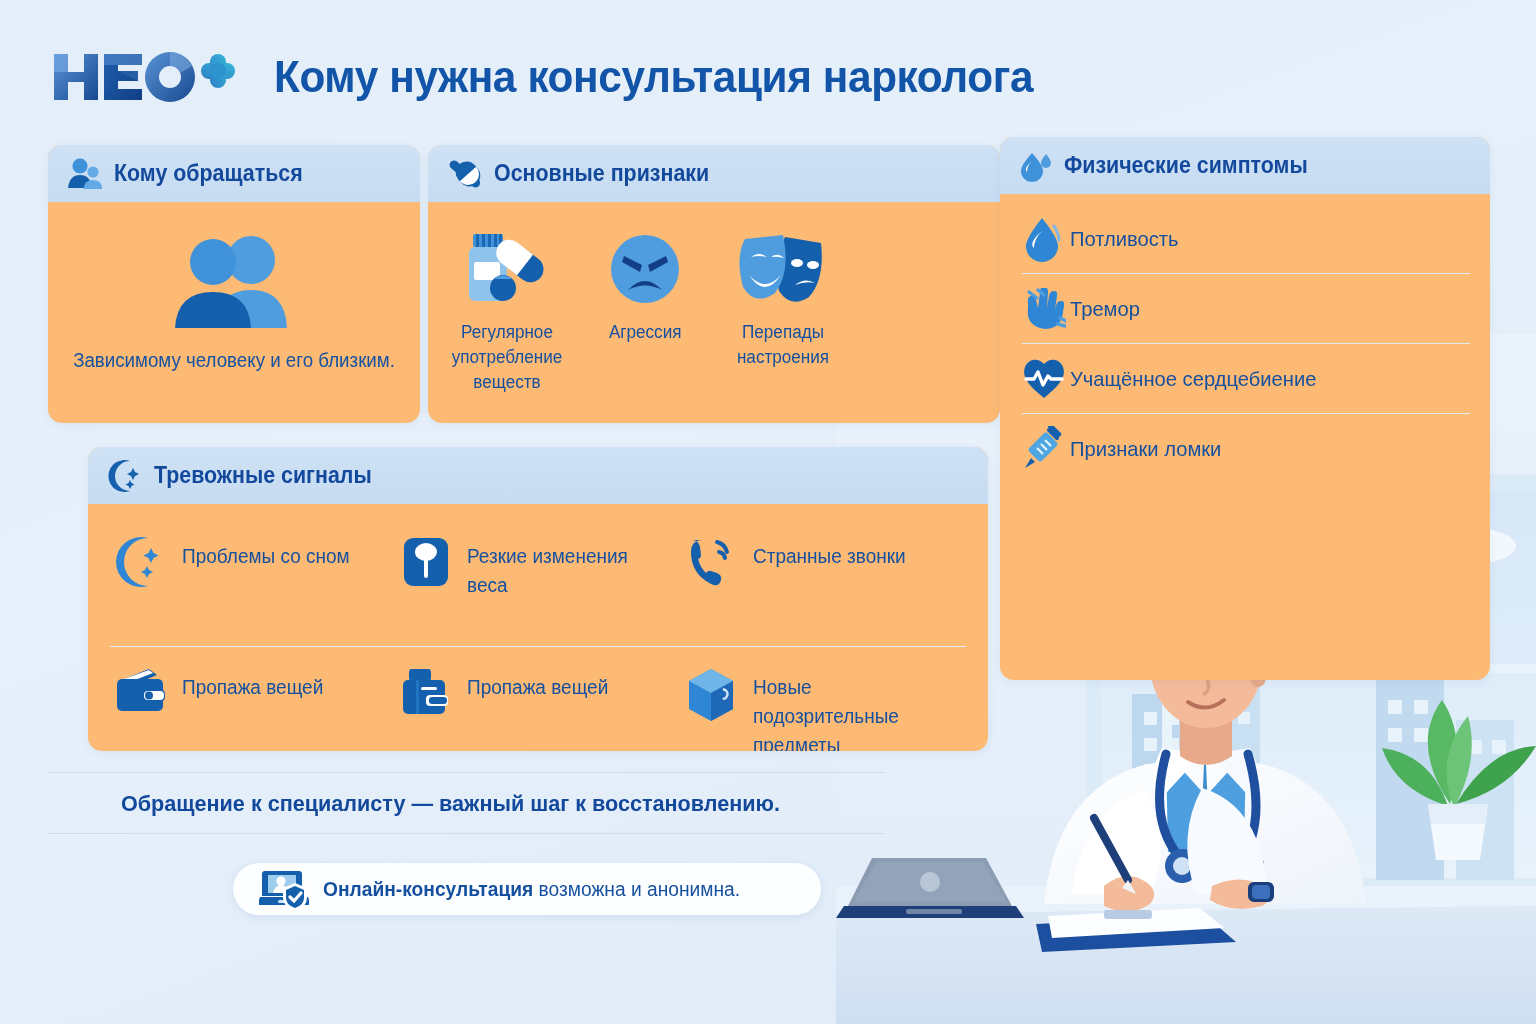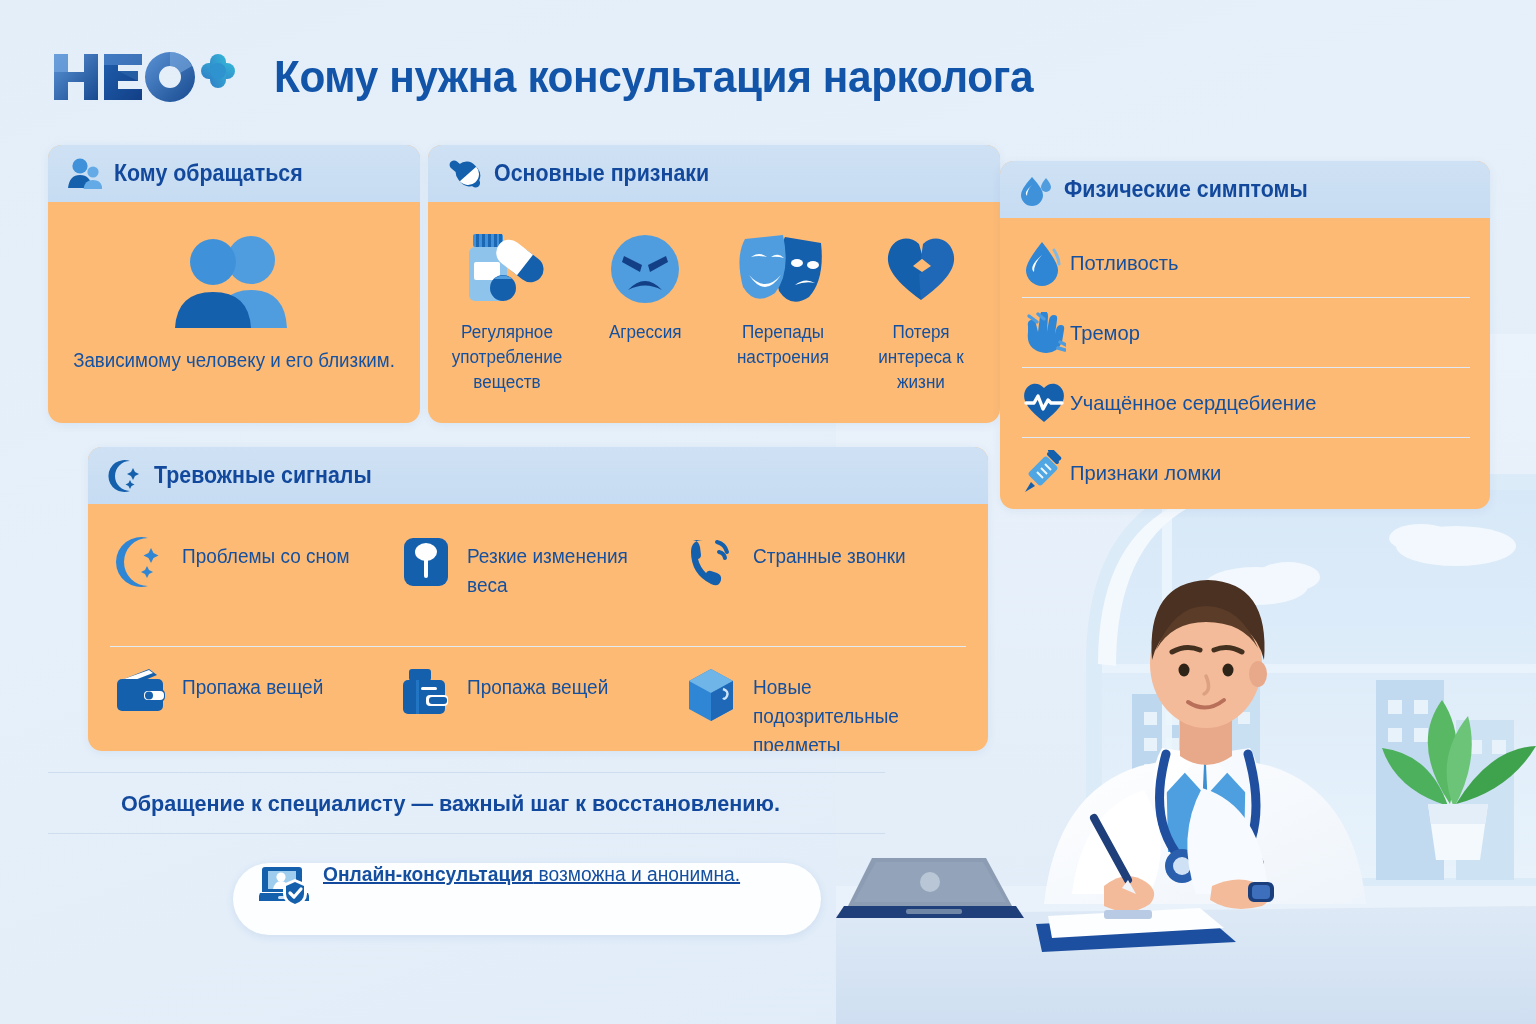--- a/index.html
+++ b/index.html
@@ -89,21 +89,21 @@
   .sign .lbl {
     margin-top: 10px;
     text-align: center;
     font-size: 18px;
     line-height: 1.38;
     color: #14509f;
     transform: scaleX(0.95);
   }
 
   
-  #card-physical { left: 1000px; top: 161px; width: 490px; height: 348px; }
+  #card-physical { left: 1000px; top: 137px; width: 490px; height: 543px; }
   #card-physical .card-body { padding: 10px 20px 14px 22px; }
   .prow {
     display: flex; align-items: center; gap: 4px;
     min-height: 70px;
     border-bottom: 1px solid #e0e9f4;
   }
   .prow:last-child { border-bottom: none; }
   .prow .ico { width: 44px; flex: 0 0 44px; display:flex; align-items:center; justify-content:center; }
   .prow .lbl {
     font-size: 21px;
@@ -148,28 +148,27 @@
     font-size: 22.5px;
     font-weight: bold;
     color: #13499c;
     transform: scaleX(0.96);
     transform-origin: left center;
     white-space: nowrap;
   }
   #online-pill {
     position: absolute;
     left: 233px; top: 863px;
-    width: 588px; height: 72px;
+    width: 588px; height: 52px;
     background: #fdfeff;
     border-radius: 36px;
     box-shadow: 0 2px 9px rgba(40,90,160,.10);
-    display: flex; align-items: flex-start;
+    display: flex; align-items: center;
     padding-left: 26px;
     gap: 14px;
-    text-decoration: underline;
   }
   #online-pill .lbl {
     font-size: 20px;
     color: #14509f;
     transform: scaleX(0.96);
     transform-origin: left center;
     white-space: nowrap;
   }
   #online-pill .lbl b { font-weight: bold; }
 </style>
@@ -427,29 +426,20 @@
             <path d="M56 52 q10 -8 20 -2 q-10 -2 -20 2z" fill="#ffffff"></path>
             <path d="M6 6 l38 -4 q8 38 -8 58 q-20 14 -32 -6 q-8 -30 2 -48 z" fill="#4f9ddf"></path>
             <path d="M12 24 q8 -6 16 0 q-8 -2 -16 0z" fill="#ffffff"></path>
             <path d="M32 24 q7 -5 13 1 q-7 -2 -13 -1z" fill="#ffffff"></path>
             <path d="M10 42 q16 18 32 0 q-16 24 -32 0z" fill="#ffffff"></path>
           </svg>
         </div>
         <div class="lbl">Перепады настроения</div>
       </div>
 
-      <div class="sign">
-        <div class="ico">
-          <svg width="76" height="70" viewBox="0 0 76 70">
-            <path d="M38 66 C8 44 2 30 6 18 C10 4 26 0 36 10 l4 14 l-10 8 l12 8 z" fill="#1560ad"></path>
-            <path d="M38 66 C68 44 74 30 70 18 C66 4 50 0 40 10 l-2 14 l10 8 l-12 8 z" fill="#1f68b8"></path>
-          </svg>
-        </div>
-        <div class="lbl">Потеря интереса к жизни</div>
-      </div>
 
     </div>
   </div>
 </div>
 
 <div class="card" id="card-physical">
   <div class="card-head">
     <svg width="32" height="32" viewBox="0 0 32 32">
       <path d="M12 3 q11 12 11 18 a11 11 0 0 1 -22 0 q0 -6 11 -18z" fill="#3f92da"></path>
       <path d="M7 22 q0 -6 5 -11 q-9 8 -5 11z" fill="#ffffff"></path>

